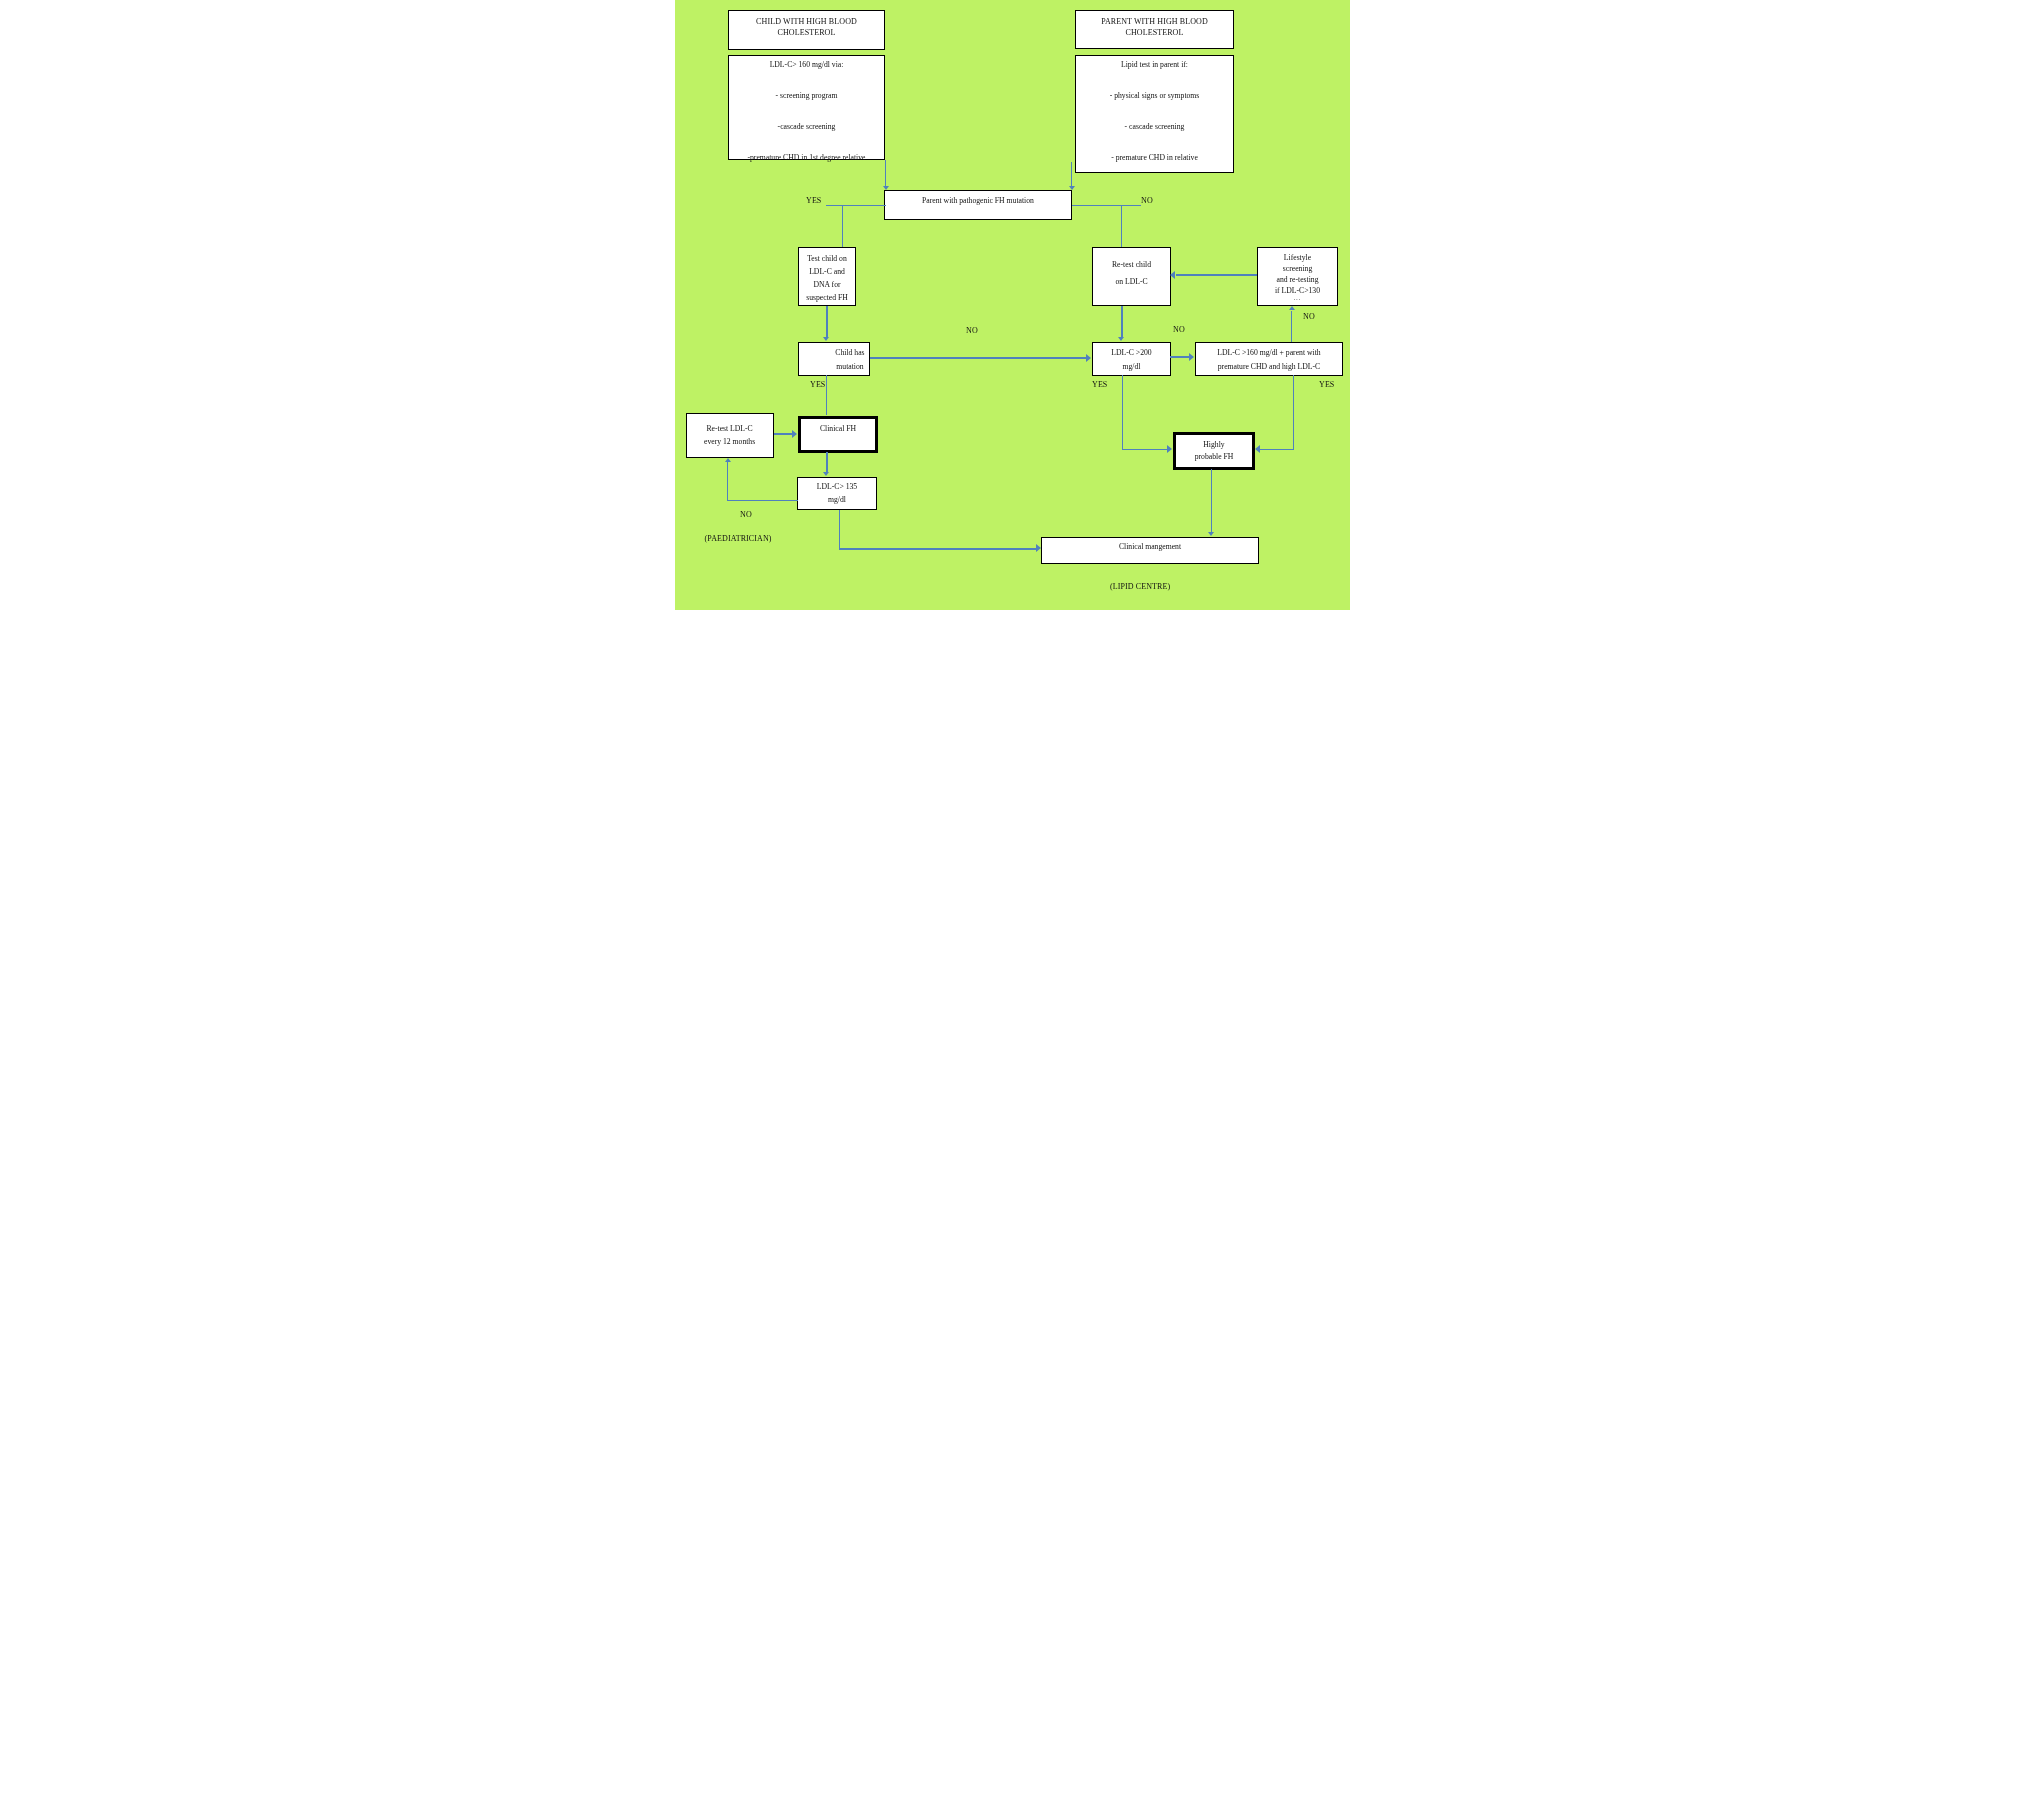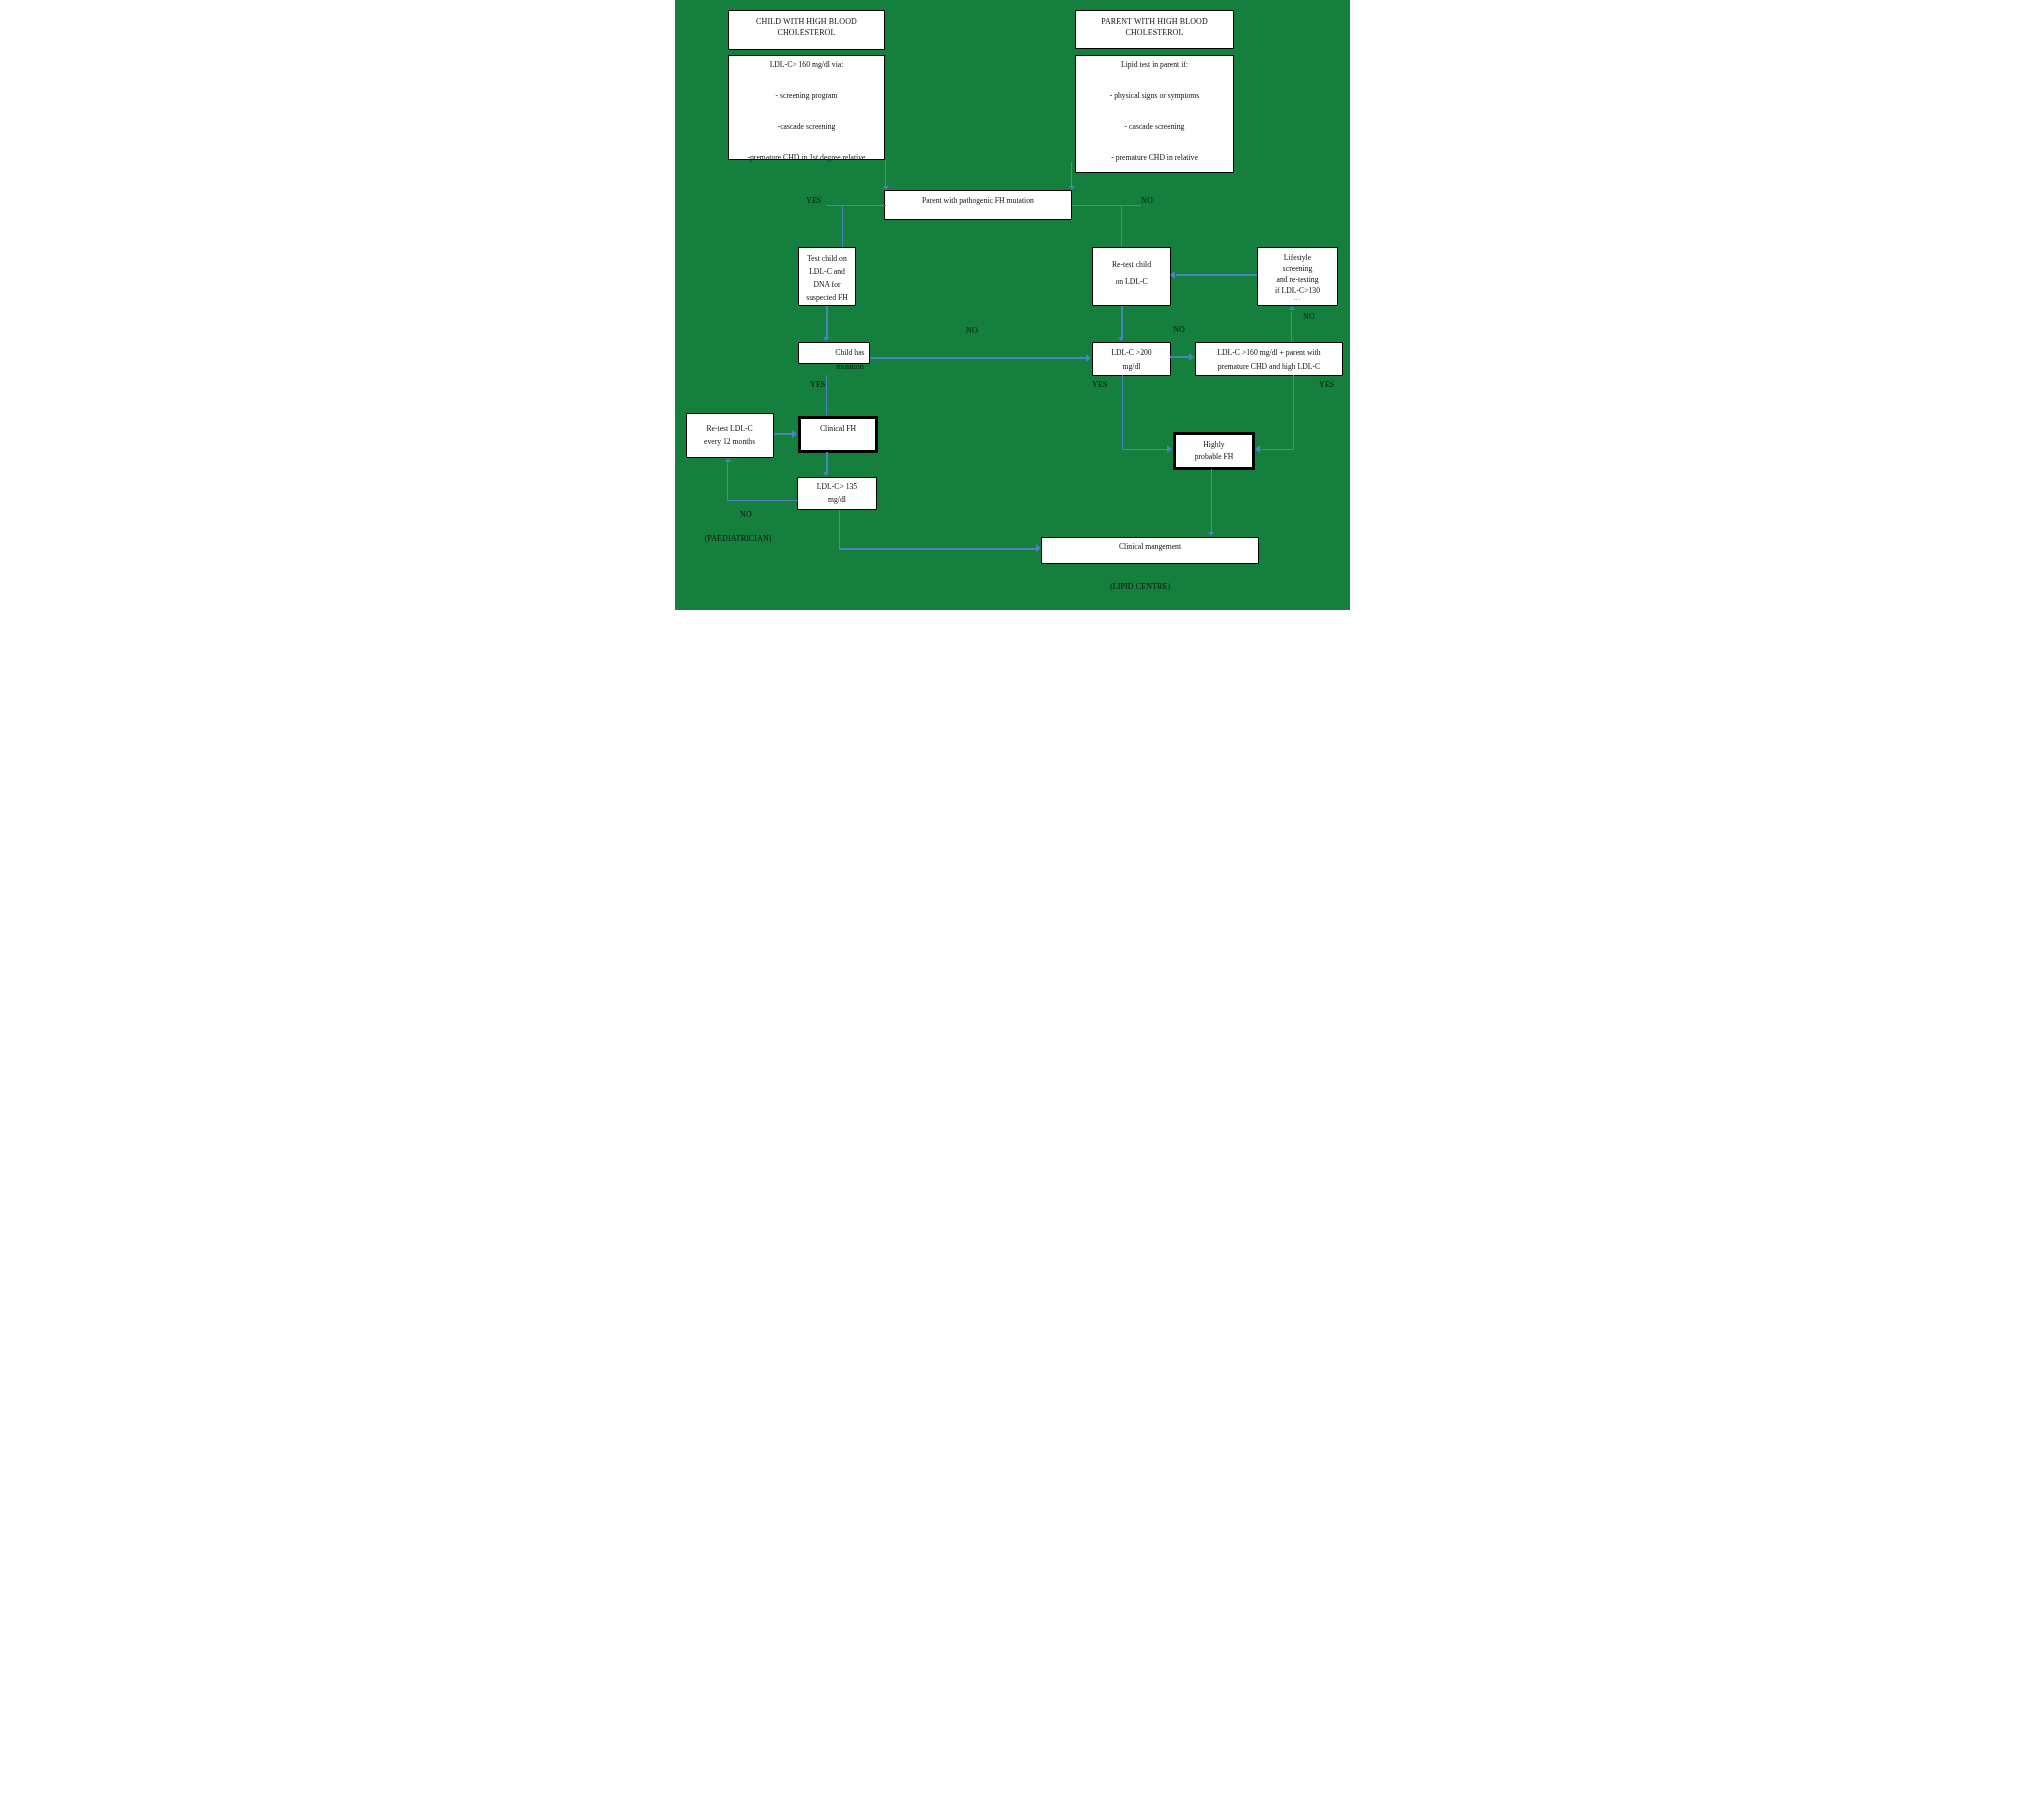--- a/index.html
+++ b/index.html
@@ -1,20 +1,20 @@
 <!DOCTYPE html>
 <html style="font-size:9.5px"><head>
 <meta charset="utf-8">
 <style>
   html,body{margin:0;padding:0;background:#ffffff;}
   #canvas{
     position:relative;
     width:675px;height:610px;
     margin:0 auto;
-    background:#15803d;
+    background:#bef264;
     font-family:"Liberation Serif", serif;
     color:#111111;
   }
   .box{
     position:absolute;
     background:#ffffff;
     border:1.2px solid #000000;
     box-sizing:border-box;
     text-align:center;
     font-size:7.7px;
@@ -84,21 +84,21 @@
   </div>
 
   <div class="box" style="left:582px;top:247px;width:81px;height:59px;padding-top:3.5px;line-height:11.2px;">
     <span class="ln">Lifestyle</span>
     <span class="ln">screening</span>
     <span class="ln">and re-testing</span>
     <span class="ln">if LDL-C&gt;130</span>
     <span class="dots">...</span>
   </div>
 
-  <div class="box b3" style="left:123px;top:342px;width:72px;height:22px;padding-top:3px;line-height:13.6px;padding-left:32px;">
+  <div class="box b3" style="left:123px;top:342px;width:72px;height:34px;padding-top:3px;line-height:13.6px;padding-left:32px;">
     <span class="ln">Child has</span>
     <span class="ln">mutation</span>
   </div>
 
   <div class="box b3" style="left:417px;top:342px;width:79px;height:34px;padding-top:3px;line-height:13.6px;">
     <span class="ln">LDL-C &gt;200</span>
     <span class="ln">mg/dl</span>
   </div>
 
   <div class="box b3" style="left:520px;top:342px;width:148px;height:34px;padding-top:3px;line-height:13.6px;">

